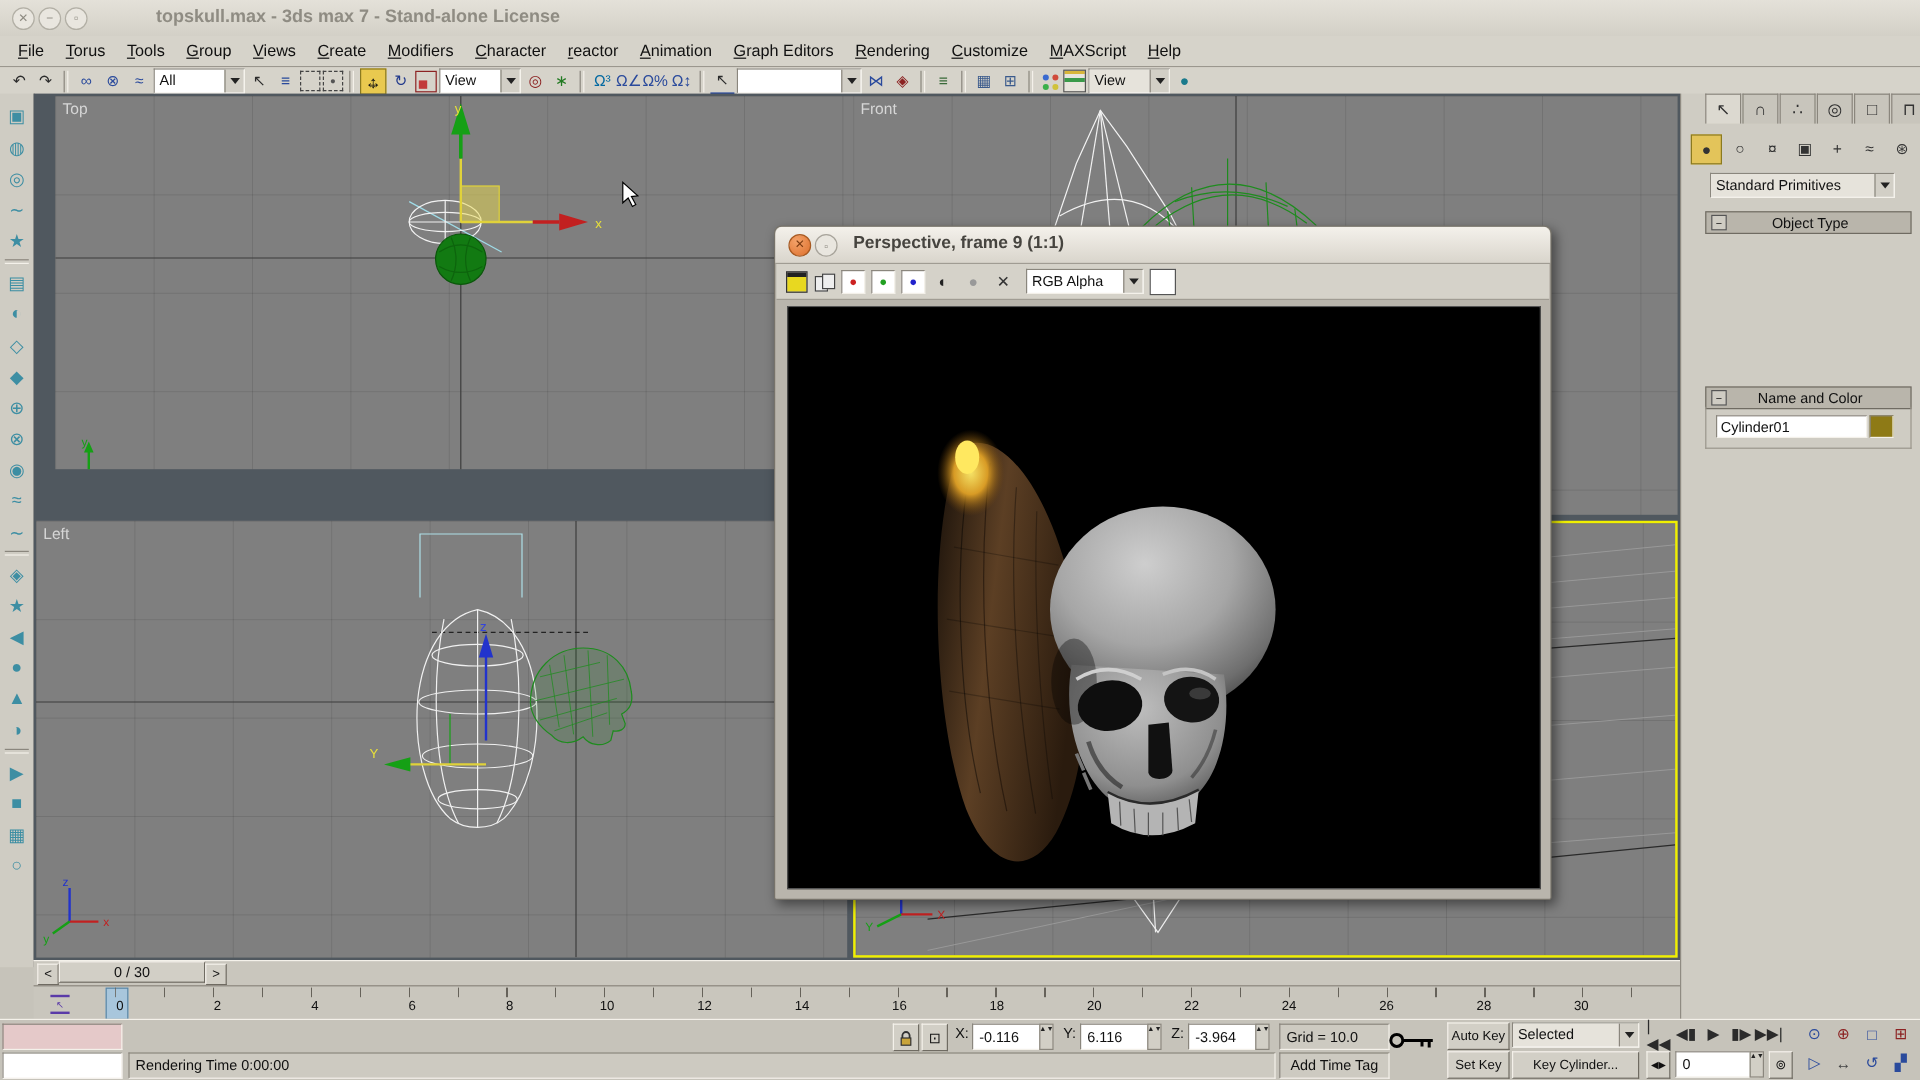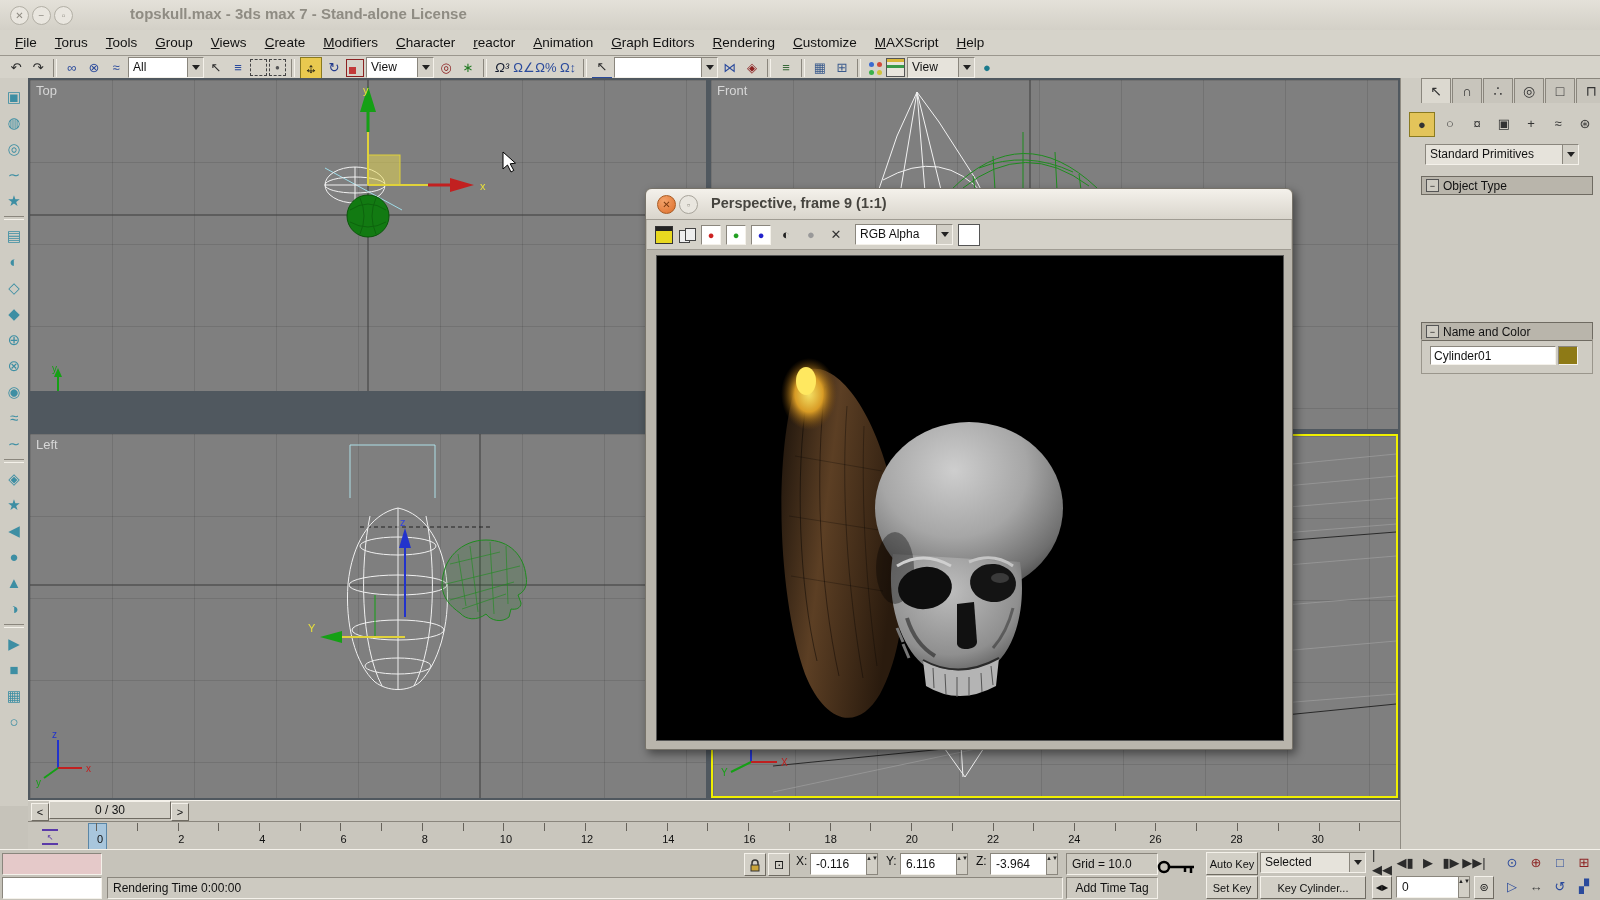--- a/index.html
+++ b/index.html
@@ -70,21 +70,21 @@
   .tab{position:absolute;top:4px;width:28px;height:24px;border:1px solid #8a867d;border-bottom:none;
     background:#c8c5bc;display:flex;align-items:center;justify-content:center;font-size:14px;color:#333;}
   .tab.active{background:#dcd9d0;}
   .cat{position:absolute;top:38px;width:24px;height:23px;display:flex;align-items:center;justify-content:center;
     font-size:13px;color:#333;}
   .cat.active{background:#e3c45a;border:1px solid #8a7a20;}
   .rollout-head{position:absolute;left:20px;width:170px;height:17px;background:#b9b5ab;
     border:1px solid #6f6b62;font-size:12px;display:flex;align-items:center;}
   .rollout-head .minus{width:11px;height:11px;border:1px solid #555;margin:0 4px;font-size:9px;
     display:flex;align-items:center;justify-content:center;background:#cfccc3;}
-  .rollout-head .rt{flex:1;text-align:left;padding-right:18px;}
+  .rollout-head .rt{flex:1;text-align:center;padding-right:18px;}
   .rollout-body{position:absolute;left:20px;width:170px;border:1px solid #9a968c;border-top:none;}
   .objbtn{position:absolute;width:72px;height:18px;background:#d2cfc6;font-size:12px;
     border:1px solid;border-color:#f4f1ea #6f6b62 #6f6b62 #f4f1ea;
     display:flex;align-items:center;justify-content:center;}
   .sunken{border:1px solid;border-color:#8a867d #f4f1ea #f4f1ea #8a867d;}
   .fieldw{background:#fff;font-size:12px;display:flex;align-items:center;padding:0 3px;}
   
   #time-slider-row{left:28px;top:800px;width:1372px;height:21px;background:#c9c6bd;border-top:1px solid #f4f1ea;}
   #track-ruler{left:28px;top:821px;width:1372px;height:28px;background:#c9c6bd;border-top:1px solid #8a867d;}
   #ruler-ticks{position:absolute;left:68px;top:1px;height:8px;right:40px;
@@ -176,21 +176,21 @@
   <span class="dd" style="width:66px">
     <span class="dd-t">View</span>
     <span class="dd-b"></span>
   </span>
   <span style="display:inline-flex;gap:2px;align-items:center">
       <span class="ti" style="color: rgb(140, 34, 34);">◎</span>
     </span>
   <span style="display:inline-flex;gap:2px;align-items:center">
       <span class="ti" style="color: rgb(34, 122, 34);">∗</span>
       <span class="ti sep"></span>
-      <span class="ti" style="color: #0f172a; font-style: italic;">Ω³</span>
+      <span class="ti" style="color: #0369a1;">Ω³</span>
       <span class="ti" style="color: rgb(42, 74, 156);">Ω∠</span>
       <span class="ti" style="color: rgb(42, 74, 156);">Ω%</span>
       <span class="ti" style="color: rgb(42, 74, 156);">Ω↕</span>
       <span class="ti sep"></span>
       <span class="ti kbd">↖</span>
     </span>
   <span class="dd" style="width:102px">
     <span class="dd-t"></span>
     <span class="dd-b"></span>
   </span>
@@ -240,21 +240,21 @@
     <span class="ti">◑</span>
     <span class="ti sep"></span>
     <span class="ti">▶</span>
     <span class="ti">■</span>
     <span class="ti">▦</span>
     <span class="ti">○</span>
   </div>
 
 <div class="abs" id="viewport-area">
 
-  <div class="vp" style="left:2px;top:2px;width:676px;height:311px">
+  <div class="vp" style="left:18px;top:2px;width:676px;height:311px">
     <span class="vp-label">Top</span>
     <svg width="676" height="349">
       <line x1="338" y1="0" x2="338" y2="349" stroke="#3d3d3d"></line>
       <line x1="0" y1="135" x2="676" y2="135" stroke="#3d3d3d"></line>
       <line x1="295" y1="88" x2="372" y2="130" stroke="#9fdce8"></line>
       <g stroke="#f2f2f2" fill="none">
         <ellipse cx="325" cy="105" rx="30" ry="18"></ellipse>
         <ellipse cx="325" cy="105" rx="30" ry="8"></ellipse>
         <line x1="295" y1="105" x2="355" y2="105"></line>
         <line x1="325" y1="87" x2="325" y2="123"></line>

